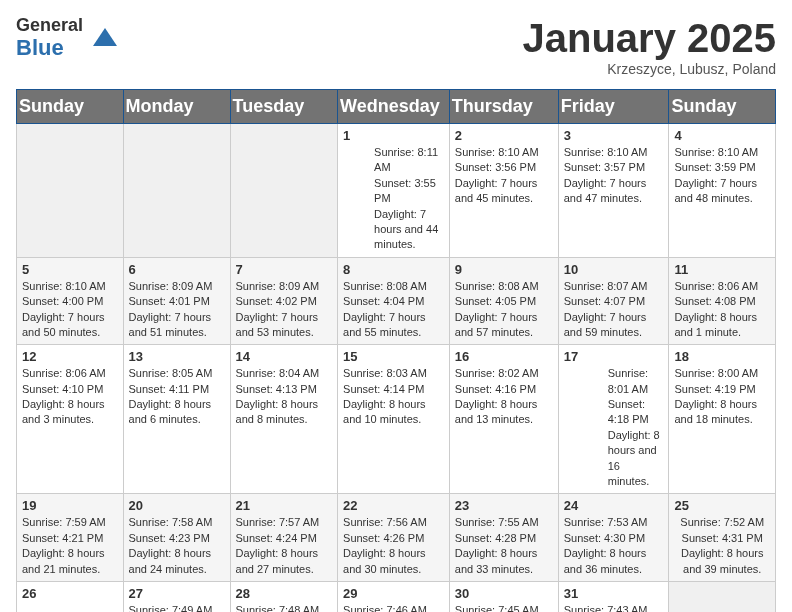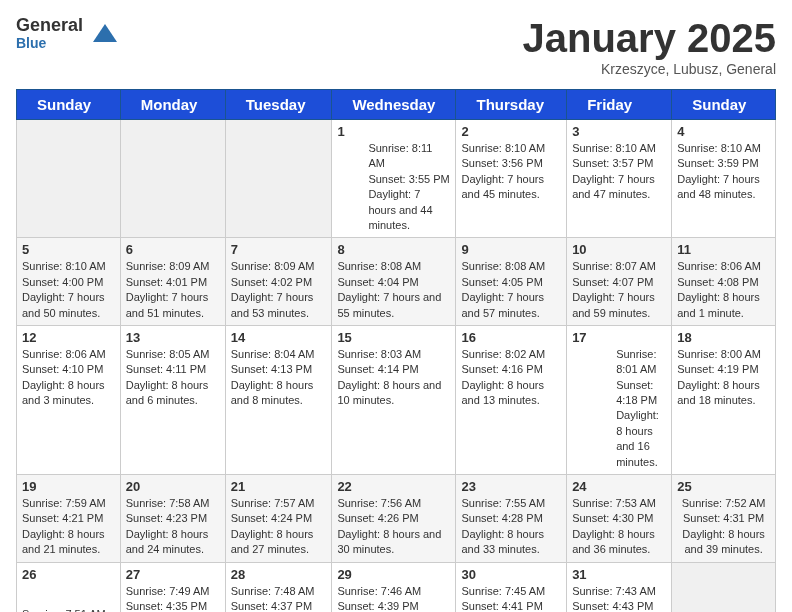--- a/index.html
+++ b/index.html
@@ -25,21 +25,21 @@
       display: flex;
       flex-direction: column;
       line-height: 1.1;
     }
     .logo-general {
       font-size: 18px;
       font-weight: bold;
       color: #333;
     }
     .logo-blue {
-      font-size: 14px;
+      font-size: 22px;
       font-weight: bold;
       color: #2c6fad;
     }
     .logo-icon {
       width: 28px;
       height: 28px;
       margin-left: 2px;
     }
     .title-block {
       text-align: right;
@@ -51,25 +51,25 @@
     }
     .calendar-subtitle {
       font-size: 14px;
       color: #555;
     }
     table {
       width: 100%;
       border-collapse: collapse;
     }
     thead tr th {
-      background: #1d4ed8;
+      background: #737373;
       color: #fff;
-      font-size: 15px;
-      font-weight: bold;
-      padding: 6px 20px;
+      font-size: 18px;
+      font-weight: bold;
+      padding: 6px 2px;
       text-align: left;
       border: 1px solid #1a5490;
     }
     tbody tr td {
       vertical-align: top;
       border: 1px solid #ccc;
       padding: 4px 5px;
       font-size: 11px;
       color: #333;
       width: 113px;
@@ -102,21 +102,21 @@
     <div class="logo-text">
       <span class="logo-general">General</span>
       <span class="logo-blue">Blue</span>
     </div>
     <svg class="logo-icon" viewBox="0 0 28 28">
       <polygon points="14,4 26,22 2,22" fill="#2c6fad"></polygon>
     </svg>
   </div>
   <div class="title-block">
     <div class="calendar-title">January 2025</div>
-    <div class="calendar-subtitle">Krzeszyce, Lubusz, General</div>
+    <div class="calendar-subtitle">Krzeszyce, Lubusz, Poland</div>
   </div>
 </div>
 
 <table>
   <thead>
     <tr>
     <th>Sunday</th>
         <th>Monday</th>
         <th>Tuesday</th>
         <th>Wednesday</th>

